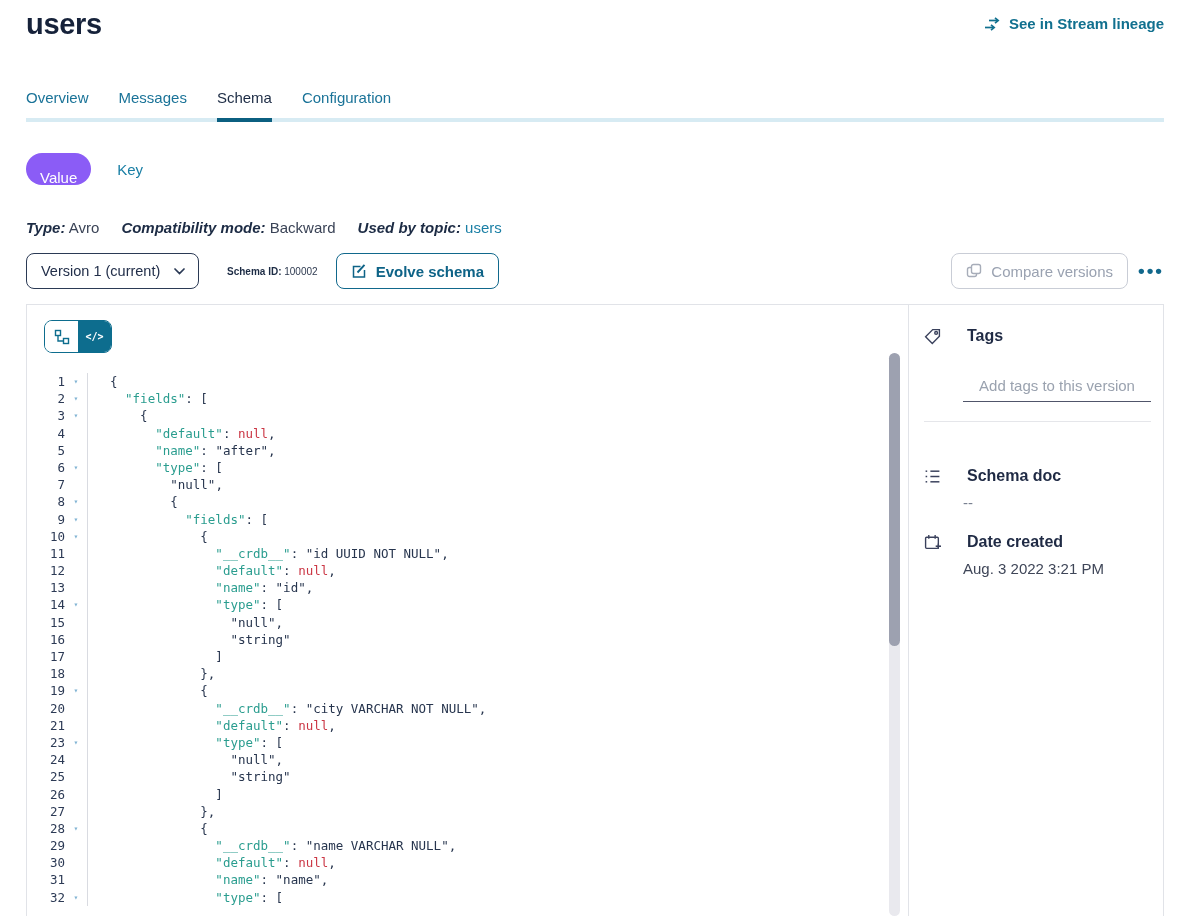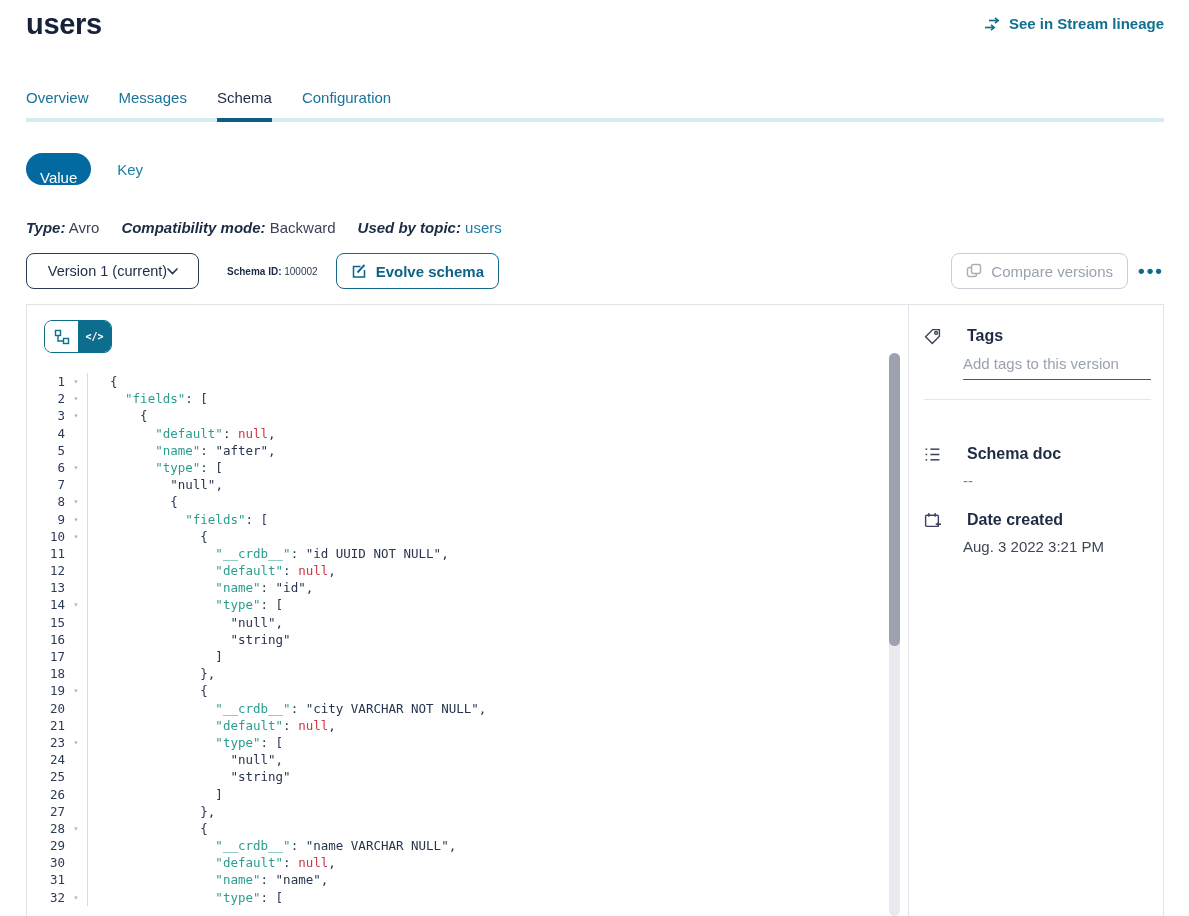--- a/index.html
+++ b/index.html
@@ -16,35 +16,35 @@
   
   .tabs { position:absolute; left:26px; right:25px; top:89px; }
   .tabs-row { display:flex; gap:30px; }
   .tab { font-size:15px; font-weight:500; color:#1a7398; padding-bottom:12px; cursor:pointer; }
   .tab.active { color:#1c2b44; }
   .tabs-track { height:4px; background:#d7ebf3; position:relative; }
   .tabs-indicator { position:absolute; left:191px; width:55px; height:4px; background:#0b5f80; }
 
   
   .toggle-row { position:absolute; left:26px; top:153px; display:flex; align-items:center; }
-  .value-btn { height:32px; padding:16px 14px; background:#0369a1; color:#fff; font-size:15px;
+  .value-btn { height:32px; padding:16px 14px; background:#8b5cf6; color:#fff; font-size:15px;
                border:none; border-radius:16px; font-family:inherit; cursor:pointer; }
   .key-link { margin-left:26px; color:#1a7fa5; font-size:15px; cursor:pointer; }
 
   
   .meta-row { position:absolute; left:26px; top:219px; display:flex; gap:22px; font-size:15px; }
   .meta-item b { color:#1c2b44; font-weight:700;font-style:italic; }
   .meta-item span.v { color:#3a4356; }
   .meta-item span.v.link { color:#1a7fa5; cursor:pointer; }
 
   
   .controls-row { position:absolute; left:26px; right:25px; top:253px; height:36px;
                   display:flex; align-items:center; }
   .version-select { width:173px; height:36px; border:1px solid #2b3a55; border-radius:8px;
-                    display:flex; align-items:center; justify-content:center;
+                    display:flex; align-items:center; justify-content:space-between;
                     padding:0 13px 0 14px; font-size:14.5px; color:#222f4a; cursor:pointer;
                     background:#fff; }
   .schema-id { margin-left:28px; font-size:10px; color:#2e3a50;text-align:center; }
   .schema-id b { color:#1c2b44; }
   .btn { height:36px; border-radius:8px; background:#fff; display:flex; align-items:center;
          gap:9px; font-size:15px; font-family:inherit; cursor:pointer; padding:0 14px; }
   .compare-btn { margin-left:auto; border:1px solid #c9cdd6; color:#9aa2b1; font-weight:500; }
   .evolve-btn { margin-left:18px; border:1px solid #11688c; color:#0e6387; font-weight:600; }
   .more-btn { margin-left:10px; border:none; background:none; color:#11688c; font-size:19px;
               font-weight:700; letter-spacing:2px; cursor:pointer; line-height:36px; }
@@ -76,23 +76,23 @@
 
   .scrollbar { position:absolute; right:8px; top:48px; bottom:0; width:11px; background:#e9e9ee;
                border-radius:6px; }
   .scroll-thumb { position:absolute; top:0; left:0; width:11px; height:293px; background:#9da1b0;
                   border-radius:6px; }
 
   
   .sidebar { flex:1; padding:22px 12px 0 15px; }
   .side-header { display:flex; align-items:center; gap:26px; }
   .side-header h3 { font-size:16px; font-weight:700; color:#1f2a44; }
-  .tags-input { display:block; margin:10px 0 0 39px; width:188px; border:none;
+  .tags-input { display:block; margin:32px 0 0 39px; width:188px; border:none;
                 border-bottom:1px solid #50556a; font-size:15px; padding:0 0 7px 0;
-                color:#333a4d; font-family:inherit; outline:none; background:transparent; }
+                color:#333a4d; font-family:inherit; outline:none; background:transparent;text-align:center; }
   .tags-input::placeholder { color:#9aa2af; }
   .side-divider { height:1px; background:#e5e6ea; margin:19px 0 0 0; border:none; }
   .sec-doc { margin-top:45px; }
   .side-value { margin:9px 0 0 39px; font-size:15px; color:#3f4658; }
   .side-value.muted { color:#7a8191; }
   .sec-date { margin-top:22px; }
   svg.icn { flex:none; }
 </style>
 </head>
 <body>

